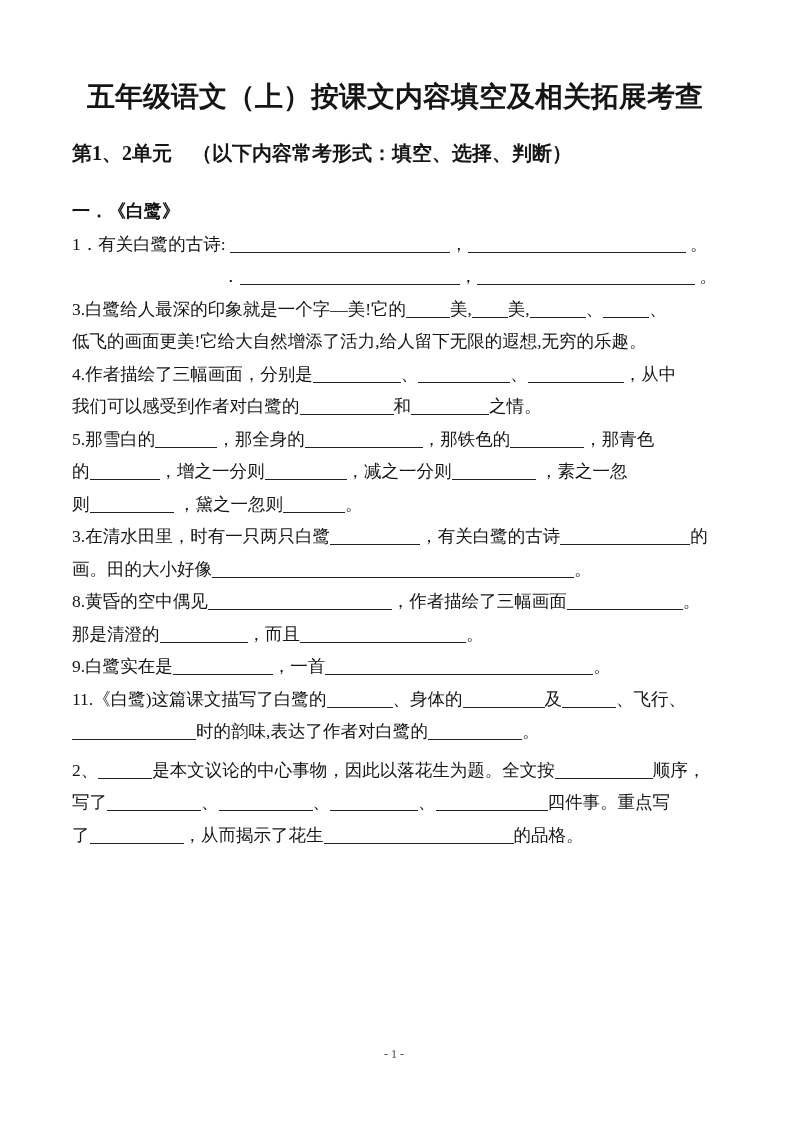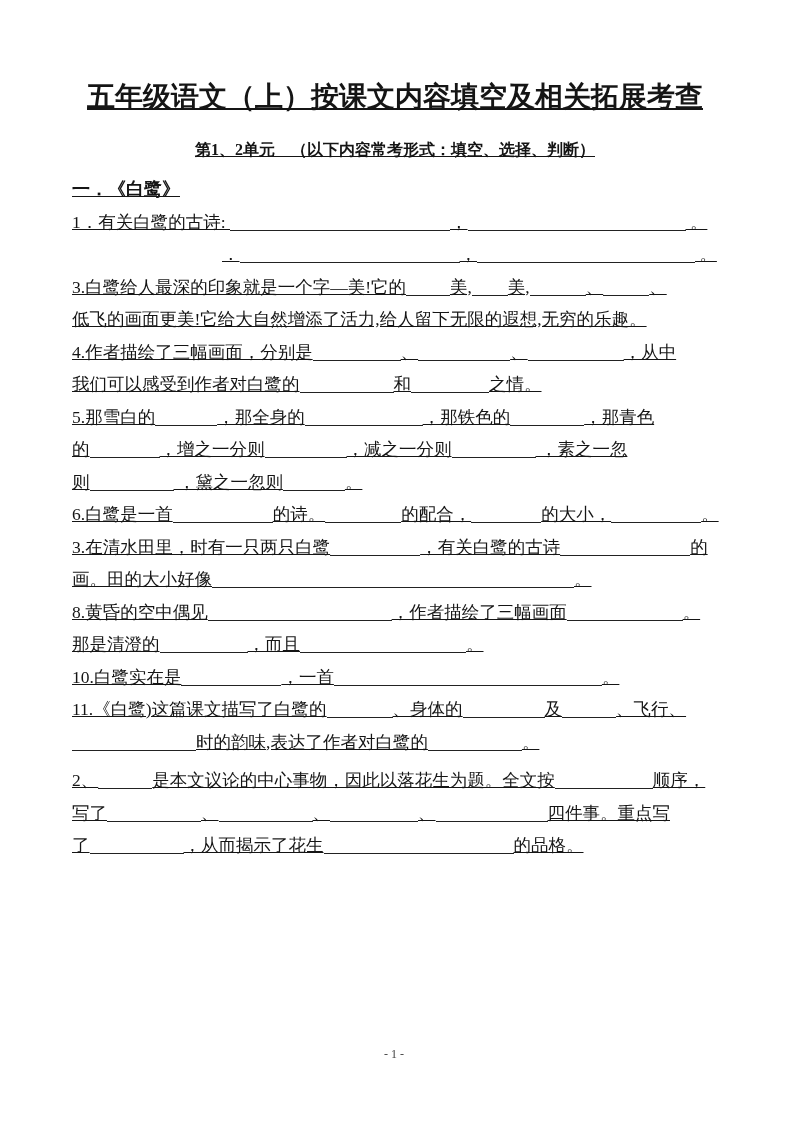--- a/index.html
+++ b/index.html
@@ -3,39 +3,37 @@
 <meta charset="utf-8">
 <style>
   html,body{margin:0;padding:0;background:#ffffff;}
   .page{
     position:relative;
     width:788px;height:1122px;
     background:#ffffff;
     color:#151515;
     font-family:"Liberation Serif","DejaVu Serif",serif;
     overflow:hidden;
-    text-decoration:underline;
   }
   .content{padding:0 70px 0 72px;}
   .doc-title{
     padding-top:80px;
     text-align:center;
     font-size:28px;
     font-weight:700;
     letter-spacing:0px;
     line-height:34px;
   }
   .doc-subtitle{
     margin-top:26px;
-    text-align:center;
-    font-size:16px;
+    font-size:20px;
     font-weight:700;
   }
   .doc-body{
-    margin-top:12px;
+    margin-top:28px;
     font-size:17.5px;
     line-height:32.5px;
   }
   .section{margin:0;}
   .section + .section{margin-top:6px;}
   .heading{
     font-weight:700;
     font-size:18px;
     margin:0;
   }
@@ -67,24 +65,23 @@
     <div class="doc-title">五年级语文（上）按课文内容填空及相关拓展考查</div>
     <div class="doc-subtitle">第1、2单元　（以下内容常考形式：填空、选择、判断）</div>
     <div class="doc-body">
         <div class="section">
           <div class="heading">一．《白鹭》</div>
           <p class="q"><span class="qt">1．有关白鹭的古诗: </span><span class="blank" style="width: 220px;"></span><span class="qt">，</span><span class="blank" style="width: 218px;"></span><span class="qt"> 。</span></p>
           <p class="q" style="padding-left: 150px;"><span class="qt">．</span><span class="blank" style="width: 220px;"></span><span class="qt">，</span><span class="blank" style="width: 218px;"></span><span class="qt"> 。</span></p>
           <p class="q"><span class="qt">3.白鹭给人最深的印象就是一个字—美!它的</span><span class="blank" style="width: 44px;"></span><span class="qt">美,</span><span class="blank" style="width: 36px;"></span><span class="qt">美,</span><span class="blank" style="width: 56px;"></span><span class="qt">、</span><span class="blank" style="width: 46px;"></span><span class="qt">、</span><br><span class="qt">低飞的画面更美!它给大自然增添了活力,给人留下无限的遐想,无穷的乐趣。</span></p>
           <p class="q"><span class="qt">4.作者描绘了三幅画面，分别是</span><span class="blank" style="width: 88px;"></span><span class="qt">、</span><span class="blank" style="width: 92px;"></span><span class="qt">、</span><span class="blank" style="width: 96px;"></span><span class="qt">，从中</span><br><span class="qt">我们可以感受到作者对白鹭的</span><span class="blank" style="width: 94px;"></span><span class="qt">和</span><span class="blank" style="width: 78px;"></span><span class="qt">之情。</span></p>
           <p class="q"><span class="qt">5.那雪白的</span><span class="blank" style="width: 62px;"></span><span class="qt">，那全身的</span><span class="blank" style="width: 118px;"></span><span class="qt">，那铁色的</span><span class="blank" style="width: 74px;"></span><span class="qt">，那青色</span><br><span class="qt">的</span><span class="blank" style="width: 70px;"></span><span class="qt">，增之一分则</span><span class="blank" style="width: 82px;"></span><span class="qt">，减之一分则</span><span class="blank" style="width: 84px;"></span><span class="qt"> ，素之一忽</span><br><span class="qt">则</span><span class="blank" style="width: 84px;"></span><span class="qt"> ，黛之一忽则</span><span class="blank" style="width: 62px;"></span><span class="qt">。</span></p>
-          <p class="q"><span class="qt">6.白鹭是一首</span><span class="blank" style="width: 100px;"></span><span class="qt">的诗。</span><span class="blank" style="width: 76px;"></span><span class="qt">的配合，</span><span class="blank" style="width: 70px;"></span><span class="qt">的大小，</span><span class="blank" style="width: 90px;"></span><span class="qt">。</span></p>
           <p class="q"><span class="qt">3.在清水田里，时有一只两只白鹭</span><span class="blank" style="width: 90px;"></span><span class="qt">，有关白鹭的古诗</span><span class="blank" style="width: 130px;"></span><span class="qt">的</span><br><span class="qt">画。田的大小好像</span><span class="blank" style="width: 362px;"></span><span class="qt">。</span></p>
           <p class="q"><span class="qt">8.黄昏的空中偶见</span><span class="blank" style="width: 184px;"></span><span class="qt">，作者描绘了三幅画面</span><span class="blank" style="width: 116px;"></span><span class="qt">。</span><br><span class="qt">那是清澄的</span><span class="blank" style="width: 88px;"></span><span class="qt">，而且</span><span class="blank" style="width: 166px;"></span><span class="qt">。</span></p>
-          <p class="q"><span class="qt">10.白鹭实在是</span><span class="blank" style="width: 100px;"></span><span class="qt">，一首</span><span class="blank" style="width: 268px;"></span><span class="qt">。</span></p>
+          <p class="q"><span class="qt">9.白鹭实在是</span><span class="blank" style="width: 100px;"></span><span class="qt">，一首</span><span class="blank" style="width: 268px;"></span><span class="qt">。</span></p>
           <p class="q"><span class="qt">11.《白鹭)这篇课文描写了白鹭的</span><span class="blank" style="width: 66px;"></span><span class="qt">、身体的</span><span class="blank" style="width: 82px;"></span><span class="qt">及</span><span class="blank" style="width: 54px;"></span><span class="qt">、飞行、</span><br><span class="blank" style="width: 124px;"></span><span class="qt">时的韵味,表达了作者对白鹭的</span><span class="blank" style="width: 94px;"></span><span class="qt">。</span></p>
         </div>
         <div class="section">
           <p class="q"><span class="qt">2、</span><span class="blank" style="width: 54px;"></span><span class="qt">是本文议论的中心事物，因此以落花生为题。全文按</span><span class="blank" style="width: 98px;"></span><span class="qt">顺序，</span><br><span class="qt">写了</span><span class="blank" style="width: 94px;"></span><span class="qt">、</span><span class="blank" style="width: 94px;"></span><span class="qt">、</span><span class="blank" style="width: 88px;"></span><span class="qt">、</span><span class="blank" style="width: 112px;"></span><span class="qt">四件事。重点写</span><br><span class="qt">了</span><span class="blank" style="width: 94px;"></span><span class="qt">，从而揭示了花生</span><span class="blank" style="width: 190px;"></span><span class="qt">的品格。</span></p>
         </div>
       </div>
   </div>
   <div class="page-number">- 1 -</div>
 </div>
 

